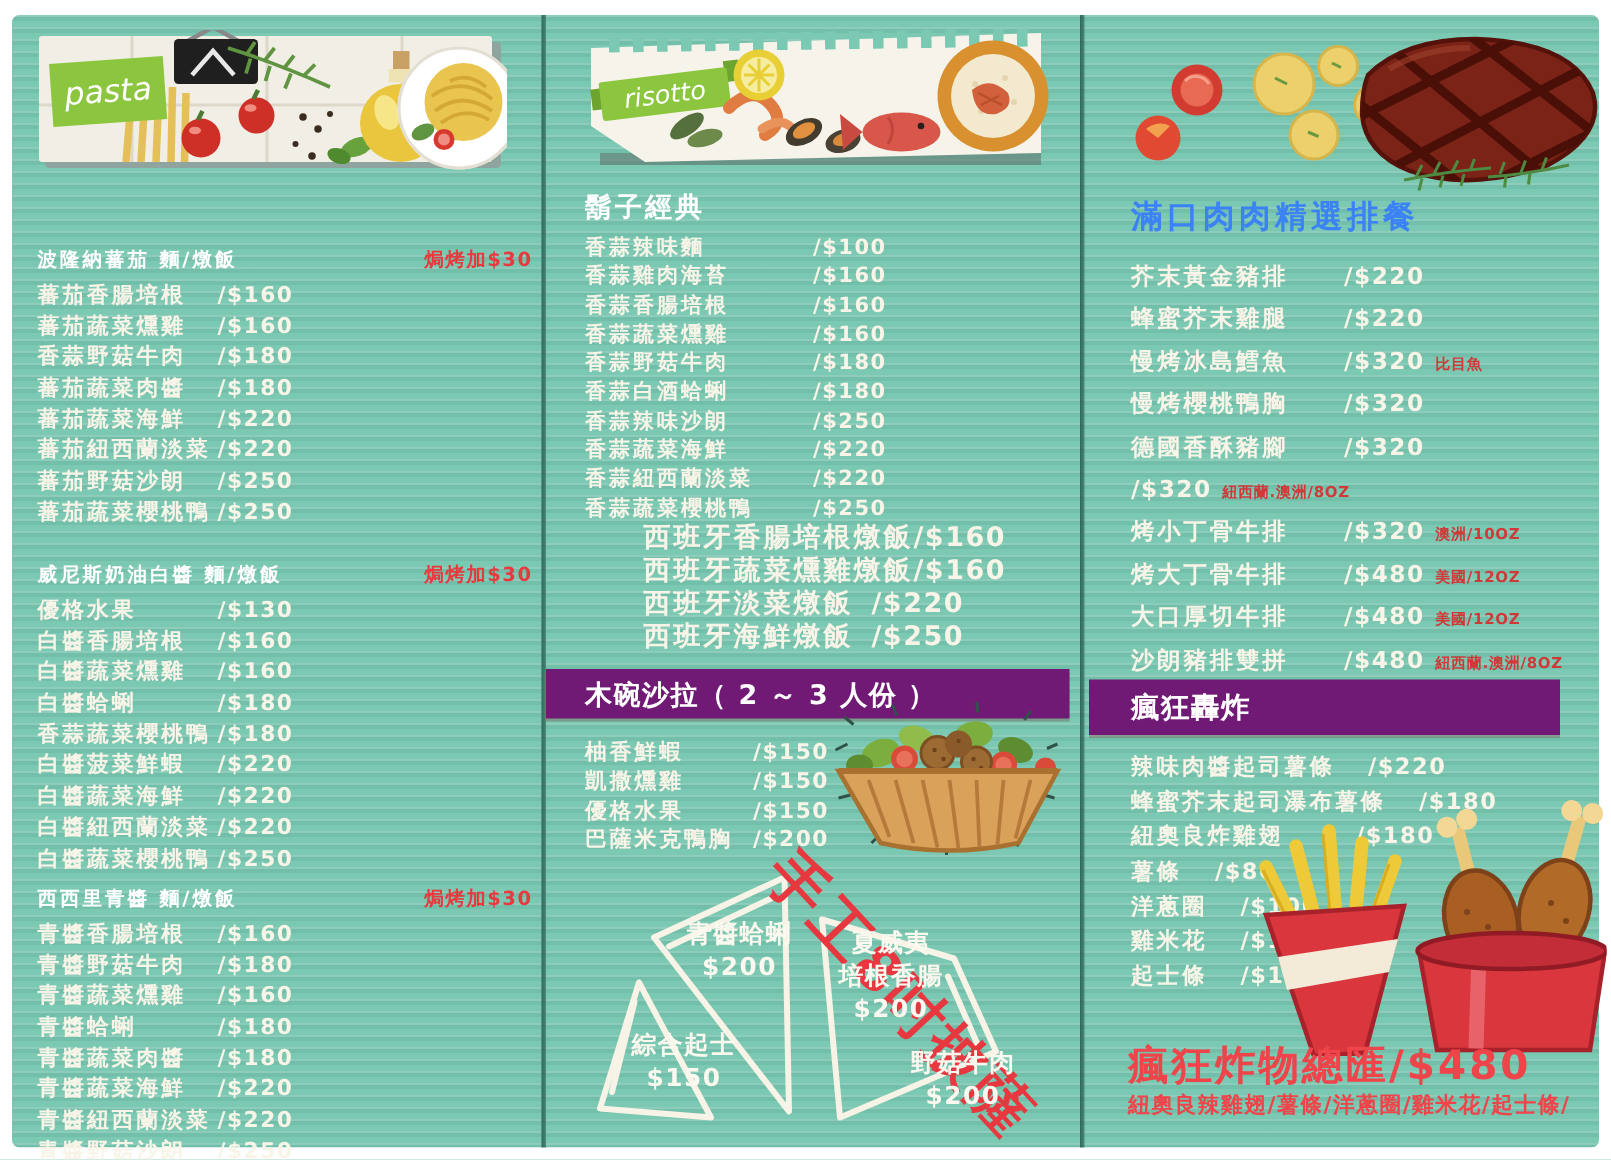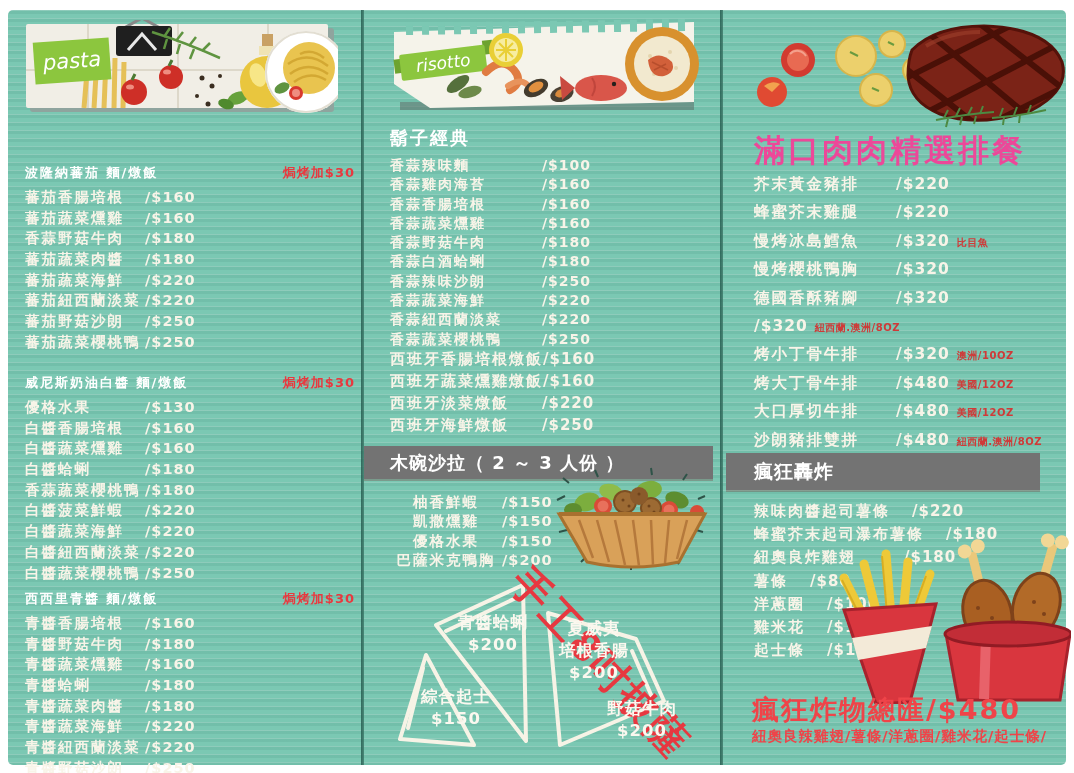--- a/index.html
+++ b/index.html
@@ -29,40 +29,40 @@
   .menu-sec .sec-head { font-size:13px; margin-bottom:5px;margin-top:40px; }
   .sec1 { top:124px; } .sec2 { top:334px; } .sec3 { top:550px; }
   .left-rows li { height:20.7px; line-height:20.7px; font-size:14.5px; }
   .left-rows .name { min-width:120px; }
   
   .classic { left:390px; top:126px; width:320px; }
   .classic .sec-head { font-size:18px; margin-bottom:6px; }
   .mid-rows li { height:19.3px; line-height:19.3px; font-size:14px; }
   .mid-rows .name { min-width:152px; }
   .spanish { left:390px; top:348px; }
-  .spanish li { height:22px; line-height:22px; font-size:15px; }
+  .spanish li { height:22px; line-height:22px; font-size:18px;margin-left:39px; }
   .spanish .name { min-width:152px; }
-  .banner { background:#737373; color:#ffffff; display:flex; align-items:center;
+  .banner { background:#701a75; color:#ffffff; display:flex; align-items:center;
     font-weight:800; letter-spacing:1px; box-shadow:0 2px 0 rgba(120,20,25,.25); }
   .salad-banner { left:364px; top:446px; width:349px; height:33px; font-size:18px; padding-left:26px; }
   .salad-rows { left:390px; top:493px; }
   .salad-rows li { height:19.4px; line-height:19.4px; font-size:14.5px; }
-  .salad-rows .name { min-width:112px;text-align:center; }
+  .salad-rows .name { min-width:112px; }
   .pizza-stamp { left:538px; top:556px; font-size:40px; font-weight:800; color:#e73840;
     letter-spacing:2px; transform:rotate(47deg); transform-origin:0 0; white-space:nowrap; }
   .pz-label { position:absolute; color:#fbf8ef; font-weight:700; font-size:16.5px;
     line-height:22px; text-align:center; letter-spacing:1px; }
   .pz-label span { display:block; }
   .pz-label span:empty { display:none; }
   .pzA { left:450px; top:612px; width:86px; }
   .pzB { left:410px; top:686px; width:92px; }
   .pzC { left:550px; top:618px; width:88px; }
   .pzD { left:592px; top:698px; width:100px; }
   
-  .meat-title { left:754px; top:130px; font-size:31px; color:#ec4899; font-weight:800; letter-spacing:3px; }
+  .meat-title { left:754px; top:130px; font-size:21px; color:#3b82f6; font-weight:800; letter-spacing:3px; }
   .steak-rows { left:754px; top:170px; }
   .steak-rows li { height:28.4px; line-height:28.4px; font-size:15.5px; }
   .steak-rows .name { min-width:142px; }
   .mini-note { font-size:10px; color:#cf3a38; margin-left:7px; font-weight:700; letter-spacing:.5px; }
   .mini-note:empty { display:none; }
   .fried-banner { left:726px; top:453px; width:314px; height:37px; font-size:19px; padding-left:28px; }
   .fried-rows { left:754px; top:500px; }
   .fried-rows li { height:23.2px; line-height:23.2px; font-size:15px; }
   .fried-rows .name { margin-right:22px; }
   .fried-rows li:nth-child(-n+3) .name { min-width:128px; }

